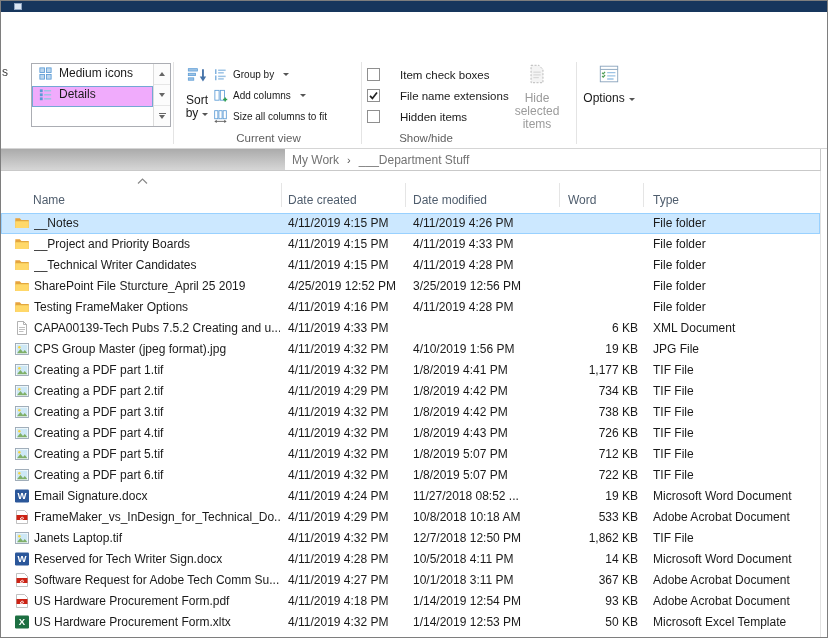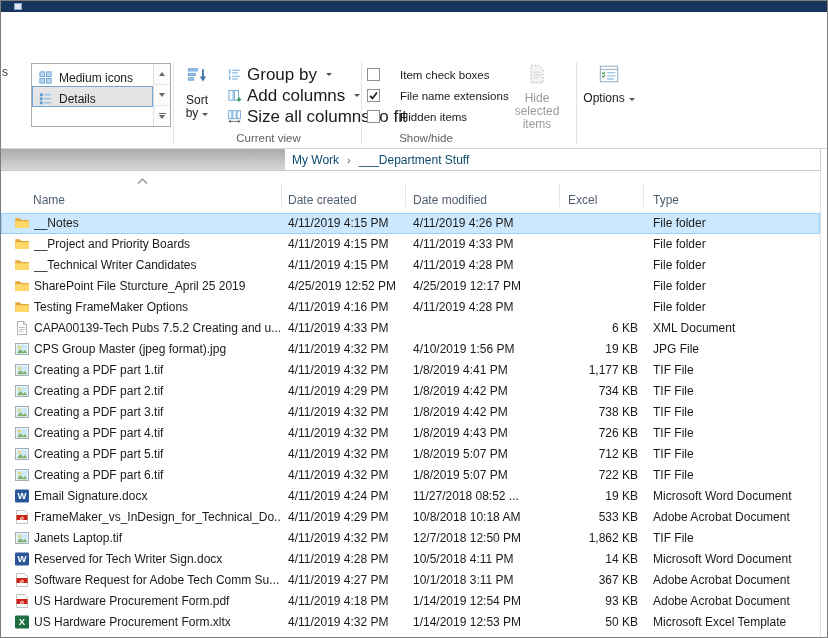--- a/index.html
+++ b/index.html
@@ -10,58 +10,58 @@
 
   
   .titlebar{position:absolute;top:0;left:0;right:0;height:11px;background:#17365d}
   .window-icon{position:absolute;left:13px;top:2px;width:8px;height:7px;background:#dce6f2;border:1px solid #8fa5c2}
 
   
   .ribbon{position:absolute;top:11px;left:0;right:0;height:137px;background:#fff;border-bottom:1px solid #d5d5d5}
   .frag{position:absolute;left:1px;top:53px;color:#3c3c3c}
   .gallery{position:absolute;left:30px;top:51px;width:140px;height:64px;border:1px solid #abadb3;display:flex;background:#fff}
   .gal-items{flex:1;padding-top:1px}
-  .gal-item{height:21px;display:flex;align-items:flex-end;gap:6px;padding-left:5px;border:1px solid transparent;cursor:default}
-  .gal-item.selected{background:#e5e5e5;border-color:#74a7d4}
+  .gal-item{height:21px;display:flex;align-items:flex-start;gap:6px;padding-left:5px;border:1px solid transparent;cursor:default}
+  .gal-item.selected{background:#f0abfc;border-color:#74a7d4}
   .gal-glyph{width:15px;height:15px;flex:0 0 15px}
   .gal-scroll{width:17px;border-left:1px solid #dcdcdc;display:flex;flex-direction:column}
   .gsbtn{flex:1;display:flex;align-items:center;justify-content:center;background:#fcfcfc;border-bottom:1px solid #e6e6e6}
   .gsbtn:last-child{border-bottom:none}
   .tri-up{width:0;height:0;border-left:3px solid transparent;border-right:3px solid transparent;border-bottom:4px solid #666}
   .tri-down{width:0;height:0;border-left:3px solid transparent;border-right:3px solid transparent;border-top:4px solid #666}
   .gal-more{display:flex;flex-direction:column;align-items:center;gap:1px}
   .more-bar{width:7px;height:1px;background:#666}
 
   .bigbtn{position:absolute;display:flex;flex-direction:column;align-items:center;text-align:center;line-height:13px}
   .bigbtn .ribbon-glyph{width:22px;height:22px;margin-bottom:7px}
   #sort-by{left:175px;top:53px;width:42px}
   #hide-selected{left:502px;top:51px;width:68px;color:#9b9b9b}
   #options-btn{left:579px;top:51px;width:58px}
 
-  .menu-col{position:absolute;left:226px;top:52px;font-size:17px}
+  .menu-col{position:absolute;left:212px;top:52px;font-size:10px}
   .menu-item{height:21px;display:flex;align-items:center;gap:5px}
   .mi-glyph{width:15px;height:15px;flex:0 0 15px}
 
   .dd-arrow{display:inline-block;width:0;height:0;border-left:3px solid transparent;border-right:3px solid transparent;border-top:3.5px solid #555;margin-left:4px;vertical-align:1px}
 
   .cb-col{position:absolute;left:366px;top:52px;font-size:11.5px}
   .cb-row{height:21px;display:flex;align-items:center;gap:20px}
   .cb-box{width:13px;height:13px;border:1px solid #8f8f8f;background:#fff;display:flex;align-items:center;justify-content:center}
 
   .sep-v{position:absolute;top:50px;width:1px;height:82px;background:#e4e4e4}
   #sep1{left:172px}#sep2{left:360px}#sep3{left:575px}
   .group-label{position:absolute;top:120px;font-size:11.5px;color:#5f5f5f;text-align:center}
   #lbl-current{left:175px;width:185px}
   #lbl-showhide{left:360px;width:130px}
 
   
   .addressbar{position:absolute;top:148px;left:0;width:820px;height:22px;background:#fff;border-bottom:1px solid #c9c9c9;border-right:1px solid #c9c9c9}
   .nav-gray{position:absolute;left:0;top:0;width:284px;height:21px;background:linear-gradient(#ababab,#d6d6d6)}
   .breadcrumb{position:absolute;left:291px;top:0;height:21px;display:flex;align-items:center;gap:8px}
-  .crumb{color:#0c4a6e}
+  .crumb{color:#737373}
   .crumb-sep{color:#555;font-size:11px}
 
   
   .filelist{position:absolute;top:170px;left:0;width:820px;height:467px;background:#fff;border-right:1px solid #e3e3e3;overflow:hidden}
   .colheaders{position:absolute;top:0;left:0;right:0;height:42px;color:#4f5d6d}
   .hlabel{position:absolute;top:22px}
   #h-name{left:32px}#h-created{left:287px}#h-modified{left:412px}#h-size{left:567px}#h-type{left:652px}
   .hsep{position:absolute;top:12px;height:24px;width:1px;background:#e5e5e5}
   #hs1{left:280px}#hs2{left:404px}#hs3{left:558px}#hs4{left:642px}
   .caret{position:absolute;left:136px;top:7px;width:11px;height:6px}
@@ -263,21 +263,21 @@
   <div class="filelist">
     <div class="colheaders">
       <span class="caret">
           <svg viewBox="0 0 11 6" width="11" height="6">
             <path d="M1 5.5L5.5 1 10 5.5" fill="none" stroke="#8a8a8a" stroke-width="1.2"></path>
           </svg>
         </span>
       <span class="hlabel" id="h-name">Name</span>
       <span class="hlabel" id="h-created">Date created</span>
       <span class="hlabel" id="h-modified">Date modified</span>
-      <span class="hlabel" id="h-size">Excel</span>
+      <span class="hlabel" id="h-size">Word</span>
       <span class="hlabel" id="h-type">Type</span>
       <span class="hsep" id="hs1"></span>
       <span class="hsep" id="hs2"></span>
       <span class="hsep" id="hs3"></span>
       <span class="hsep" id="hs4"></span>
     </div>
     <div class="rows" id="rows">
         <div class="row selected">
     <span class="cell-icon">
             <svg viewBox="0 0 16 16" width="16" height="16">
@@ -323,21 +323,21 @@
         <div class="row">
     <span class="cell-icon">
             <svg viewBox="0 0 16 16" width="16" height="16">
               <path d="M1.3 3.3h4.5l1.6 1.8h7.3V13H1.3z" fill="#e8a33d"></path>
               <path d="M1.3 5.9h13.4V13H1.3z" fill="#ffd869"></path>
               <path d="M1.3 5.9h13.4" stroke="#d9a73b" stroke-width="0.6"></path>
             </svg>
           </span>
     <span class="cell cell-name">SharePoint File Sturcture_April 25 2019</span>
     <span class="cell cell-created">4/25/2019 12:52 PM</span>
-    <span class="cell cell-modified">4/25/2019 12:17 PM</span>
+    <span class="cell cell-modified">3/25/2019 12:56 PM</span>
     <span class="cell cell-size"></span>
     <span class="cell cell-type">File folder</span>
   </div>
         <div class="row">
     <span class="cell-icon">
             <svg viewBox="0 0 16 16" width="16" height="16">
               <path d="M1.3 3.3h4.5l1.6 1.8h7.3V13H1.3z" fill="#e8a33d"></path>
               <path d="M1.3 5.9h13.4V13H1.3z" fill="#ffd869"></path>
               <path d="M1.3 5.9h13.4" stroke="#d9a73b" stroke-width="0.6"></path>
             </svg>

